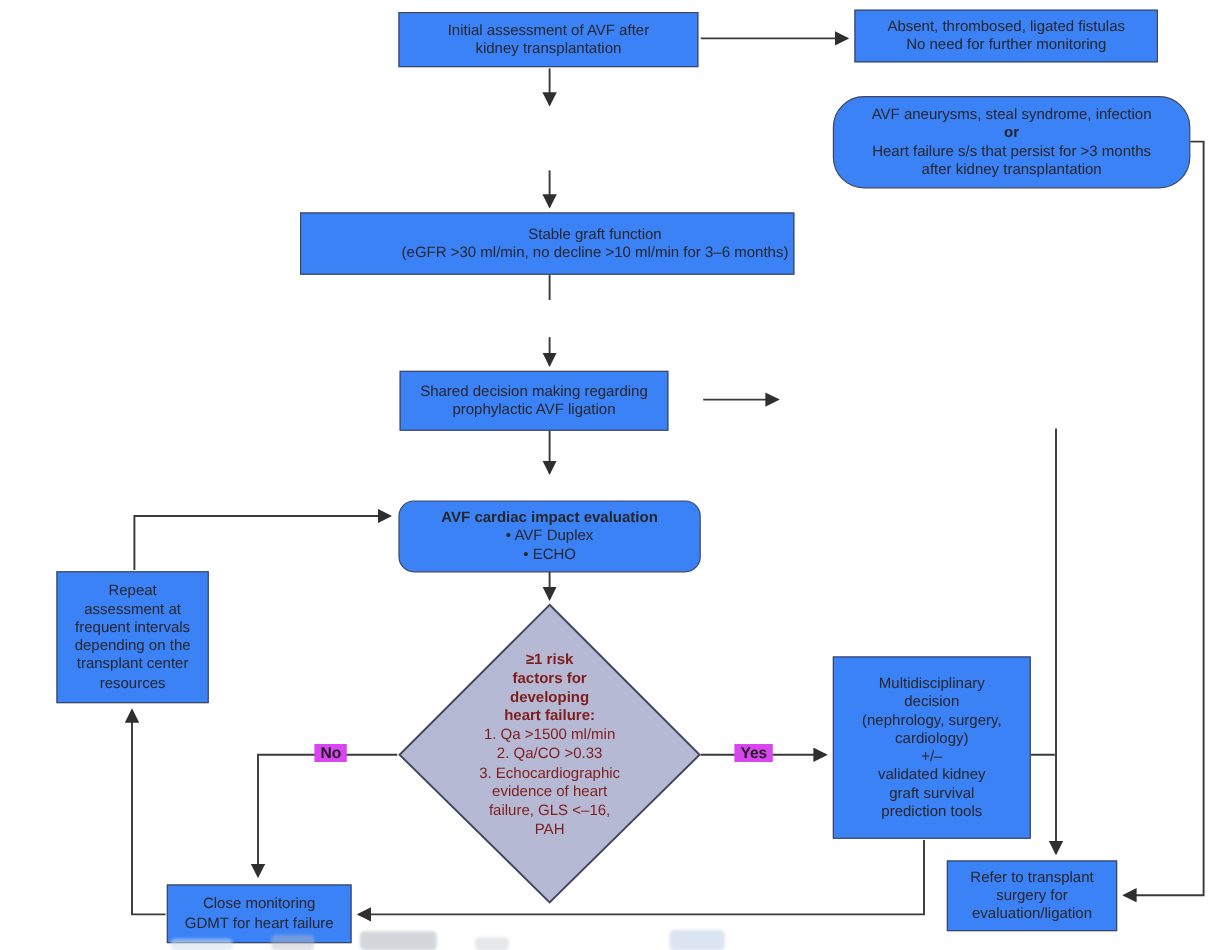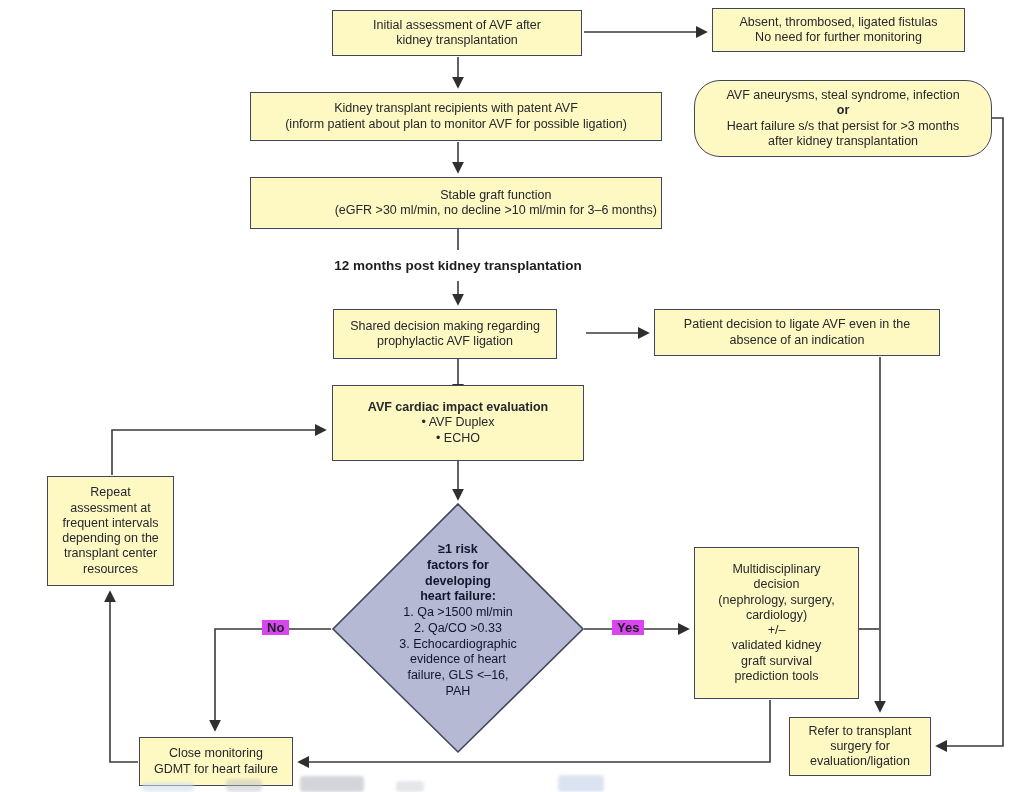--- a/index.html
+++ b/index.html
@@ -3,38 +3,38 @@
 <meta charset="utf-8">
 <style>
   html,body{margin:0;padding:0;background:#fff;}
   #canvas{
     position:relative;width:1024px;height:792px;background:#ffffff;
     font-family:"Liberation Sans",sans-serif;overflow:hidden;
   }
   svg.lines{position:absolute;left:0;top:0;width:1024px;height:792px;}
   .node{
     position:absolute;box-sizing:border-box;
-    background:#fef9c3;border:1.6px solid #41465c;
+    background:#3b82f6;border:1.6px solid #41465c;
     display:flex;flex-direction:column;align-items:center;justify-content:center;
     text-align:center;color:#26262c;font-size:12.5px;line-height:1.22;
     padding:2px 4px;
   }
   .node-text{white-space:pre-line;}
   .bold{font-weight:bold;}
   .free-label{
     position:absolute;color:#1d1d22;font-weight:bold;font-size:13.5px;
     text-align:center;white-space:nowrap;
   }
   .edge-label{
     position:absolute;background:#d946ef;color:#1d1d22;font-weight:bold;
     font-size:13px;padding:0 5px;text-align:center;
   }
   .diamond-text{
     position:absolute;left:368px;top:542px;width:180px;text-align:center;
-    color:#0f172a;font-size:12.5px;line-height:1.26;
+    color:#7f1d1d;font-size:12.5px;line-height:1.26;
   }
   .smudge{position:absolute;filter:blur(1.5px);border-radius:4px;}
 </style>
 </head>
 <body>
 
 <div id="canvas">
 
   <svg class="lines" viewBox="0 0 1024 792">
     <defs>
@@ -66,50 +66,41 @@
   <div class="node" style="left:332px;top:10px;width:250px;height:46px;">
     <div class="node-text">Initial assessment of AVF after
 kidney transplantation</div>
   </div>
 
   <div class="node" style="left:712px;top:8px;width:253px;height:44px;">
     <div class="node-text">Absent, thrombosed, ligated fistulas
 No need for further monitoring</div>
   </div>
 
-  <div class="node" style="left:250px;top:92px;width:412px;height:49px;">
-    <div class="node-text">Kidney transplant recipients with patent AVF
-(inform patient about plan to monitor AVF for possible ligation)</div>
-  </div>
 
   <div class="node" style="left:694px;top:80px;width:298px;height:77px;border-radius:26px;">
     <div class="node-text">AVF aneurysms, steal syndrome, infection</div>
     <div class="node-text bold">or</div>
     <div class="node-text">Heart failure s/s that persist for &gt;3 months
 after kidney transplantation</div>
   </div>
 
   <div class="node" style="left:250px;top:177px;width:412px;height:52px;align-items:flex-end;">
     <div class="node-text">Stable graft function
 (eGFR &gt;30 ml/min, no decline &gt;10 ml/min for 3–6 months)</div>
   </div>
 
-  <div class="free-label" style="left:278px;top:258px;width:360px;">12 months post kidney transplantation</div>
 
   <div class="node" style="left:333px;top:309px;width:224px;height:50px;">
     <div class="node-text">Shared decision making regarding
 prophylactic AVF ligation</div>
   </div>
 
-  <div class="node" style="left:654px;top:309px;width:286px;height:47px;">
-    <div class="node-text">Patient decision to ligate AVF even in the
-absence of an indication</div>
-  </div>
 
-  <div class="node" style="left:332px;top:385px;width:252px;height:76px;">
+  <div class="node" style="left:332px;top:417px;width:252px;height:60px;border-radius:13px;">
     <div class="node-text bold">AVF cardiac impact evaluation</div>
     <div class="node-text">• AVF Duplex
 • ECHO</div>
   </div>
 
   <div class="node" style="left:47px;top:476px;width:127px;height:110px;">
     <div class="node-text">Repeat
 assessment at
 frequent intervals
 depending on the

